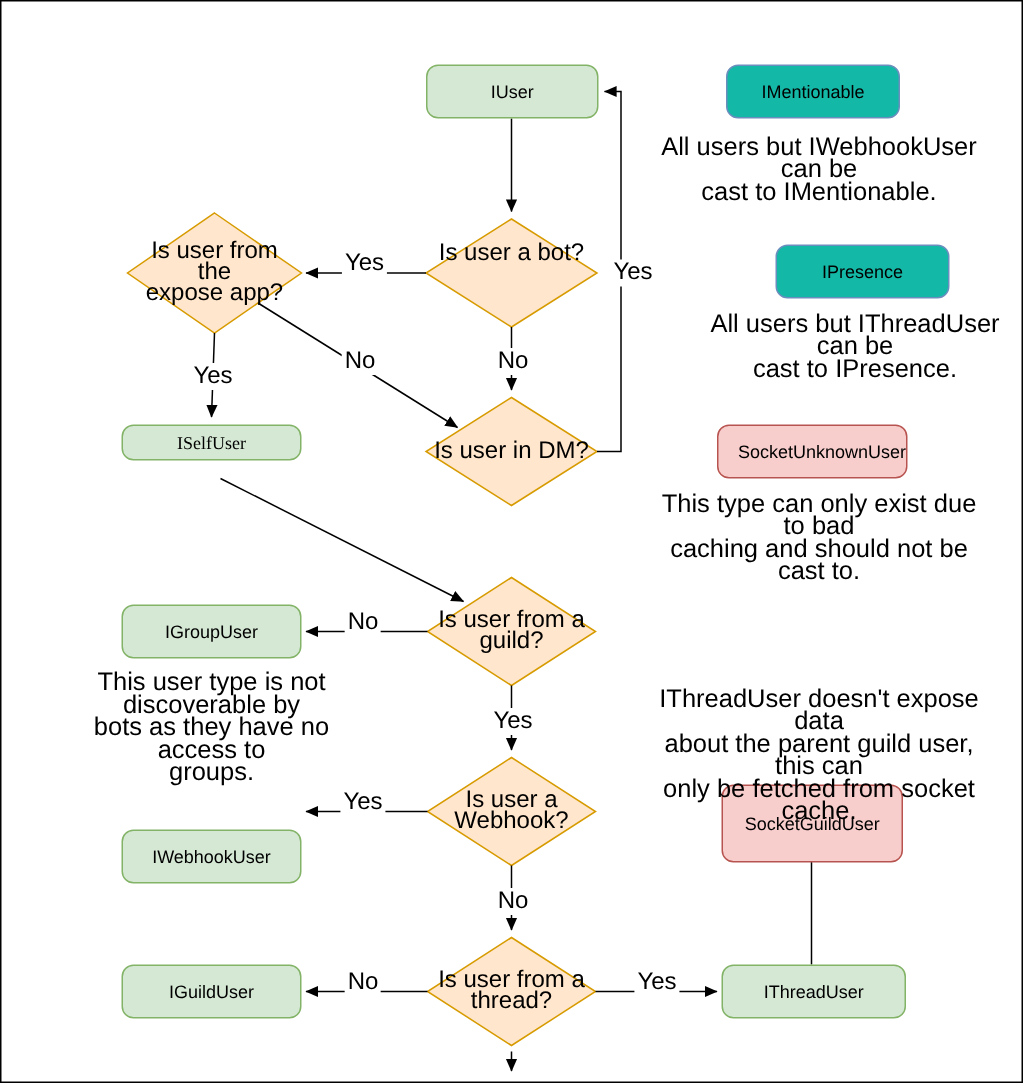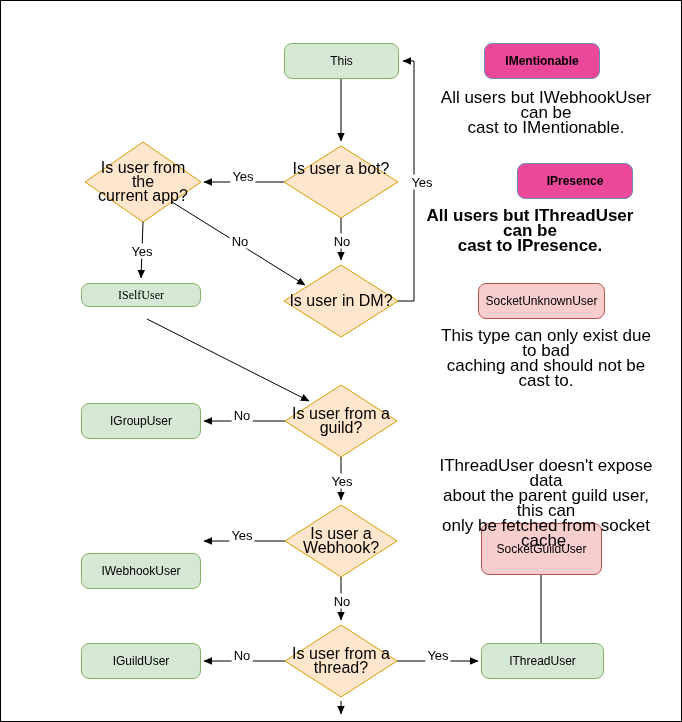--- a/index.html
+++ b/index.html
@@ -23,40 +23,40 @@
     box-sizing: border-box;
     border: 1px solid;
     border-radius: 8px;
     display: flex;
     align-items: center;
     justify-content: center;
     font-size: 12px;
     text-align: center;
   }
   .node.green { background: #d5e8d4; border-color: #82b366; }
-  .node.blue  { background: #ec4899; border-color: #6c8ebf; font-weight: bold; }
+  .node.blue  { background: #14b8a6; border-color: #6c8ebf; }
   .node.red   { background: #f8cecc; border-color: #b85450; }
 
   .diamond-label {
     position: absolute;
     display: flex;
     flex-direction: column;
     align-items: center;
     justify-content: center;
     text-align: center;
     font-size: 16px;
     line-height: 14px;
     pointer-events: none;
   }
   .edge-label {
     position: absolute;
     transform: translate(-50%, -50%);
     background: #ffffff;
     padding: 0 2px;
-    font-size: 13px;
+    font-size: 16px;
     white-space: nowrap;
   }
   .note {
     position: absolute;
     text-align: center;
     font-size: 17px;
     line-height: 15px;
   }
 </style>
 </head>
@@ -89,32 +89,32 @@
     <path class="edge" d="M340,456 L340,499" marker-end="url(#arrow)"></path>
     <path class="edge" d="M284,540 L203,540" marker-end="url(#arrow)"></path>
     <path class="edge" d="M340,576 L340,619" marker-end="url(#arrow)"></path>
     <path class="edge" d="M284,660 L203,660" marker-end="url(#arrow)"></path>
     <path class="edge" d="M396,660 L477,660" marker-end="url(#arrow)"></path>
     <path class="edge" d="M540,642 L540,564" marker-end="url(#arrow)"></path>
     <path class="edge" d="M340,700 L340,713" marker-end="url(#arrow)"></path>
   </svg>
 
   <div class="node green" style="left:283px; top:42px; width:115px; height:36px;">
-    <span>This</span>
+    <span>IUser</span>
   </div>
 
   <div class="node blue" style="left:483px; top:42px; width:116px; height:36px;">
     <span>IMentionable</span>
   </div>
 
   <div class="node blue" style="left:483px; top:162px; width:116px; height:36px;margin-left:33px;">
     <span>IPresence</span>
   </div>
 
-  <div class="node red" style="left:477px; top:282px; width:127px; height:36px;">
+  <div class="node red" style="left:477px; top:282px; width:127px; height:36px;justify-content:flex-end;">
     <span>SocketUnknownUser</span>
   </div>
 
   <div class="node green" style="left:80px; top:282px; width:120px; height:24px;font-family:Liberation Serif, serif;">
     <span>ISelfUser</span>
   </div>
 
   <div class="node green" style="left:80px; top:402px; width:120px; height:36px;">
     <span>IGroupUser</span>
   </div>
@@ -135,21 +135,21 @@
     <span>IThreadUser</span>
   </div>
 
   <div class="diamond-label" style="left:283px; top:132px; width:114px; height:72px;">
     <div>Is user a bot?</div>
     <div></div>
   </div>
 
   <div class="diamond-label" style="left:92px; top:141px; width:100px; height:80px;">
     <div>Is user from the</div>
-    <div>current app?</div>
+    <div>expose app?</div>
   </div>
 
   <div class="diamond-label" style="left:283px; top:264px; width:114px; height:72px;">
     <div>Is user in DM?</div>
     <div></div>
   </div>
 
   <div class="diamond-label" style="left:284px; top:384px; width:112px; height:72px;">
     <div>Is user from a</div>
     <div>guild?</div>
@@ -175,30 +175,35 @@
   <span class="edge-label" style="left:241px; top:534px;">Yes</span>
   <span class="edge-label" style="left:341px; top:600px;">No</span>
   <span class="edge-label" style="left:241px; top:654px;">No</span>
   <span class="edge-label" style="left:437px; top:654px;">Yes</span>
 
   <div class="note" style="left:435px; top:89px; width:220px;">
     <div>All users but IWebhookUser can be</div>
     <div>cast to IMentionable.</div>
   </div>
 
-  <div class="note" style="left:419px; top:207px; width:220px;font-weight:bold;">
+  <div class="note" style="left:459px; top:207px; width:220px;">
     <div>All users but IThreadUser can be</div>
     <div>cast to IPresence.</div>
   </div>
 
   <div class="note" style="left:435px; top:327px; width:220px;">
     <div>This type can only exist due to bad</div>
     <div>caching and should not be cast to.</div>
   </div>
 
+  <div class="note" style="left:35px; top:446px; width:210px;">
+    <div>This user type is not discoverable by</div>
+    <div>bots as they have no access to</div>
+    <div>groups.</div>
+  </div>
 
   <div class="note" style="left:437px; top:457px; width:216px;">
     <div>IThreadUser doesn't expose data</div>
     <div>about the parent guild user, this can</div>
     <div>only be fetched from socket cache.</div>
   </div>
 
 </div>
 
 </body></html>

